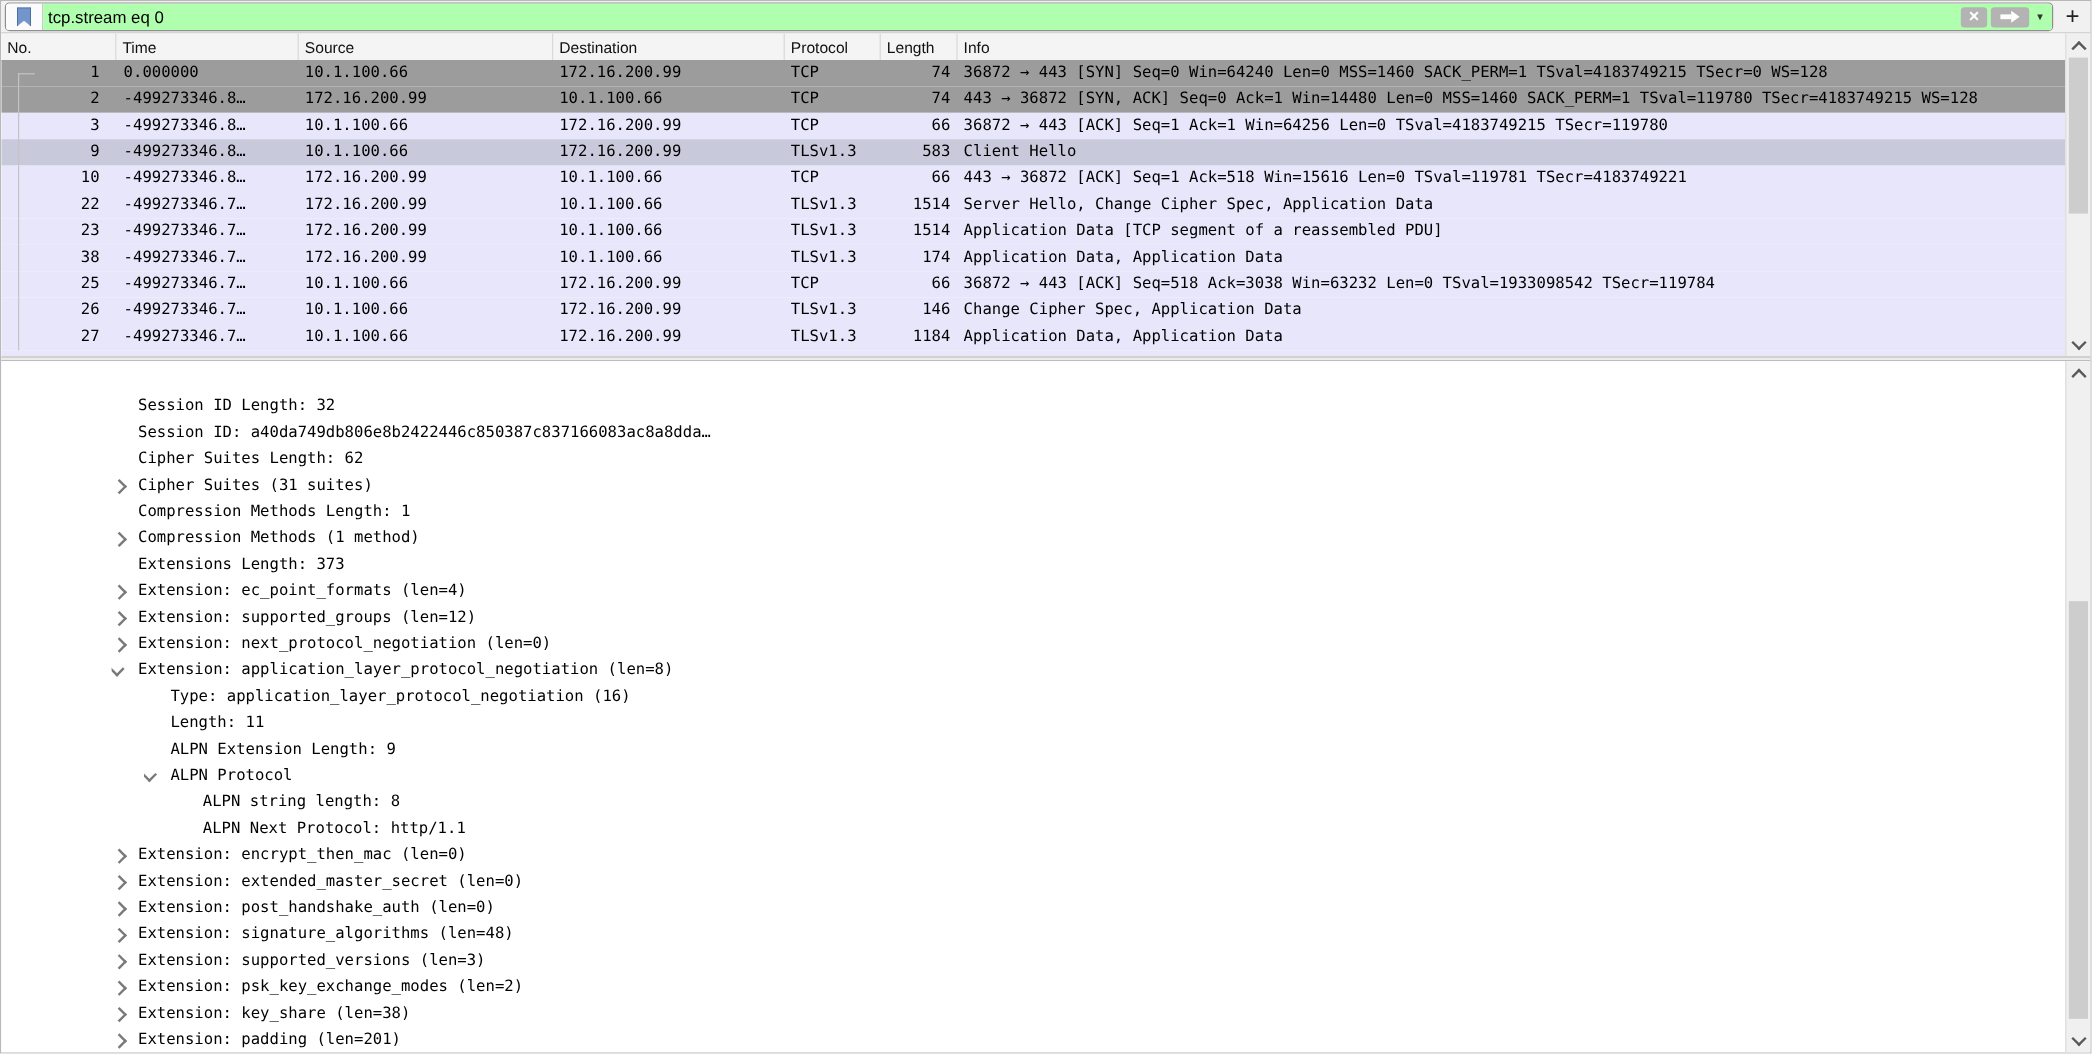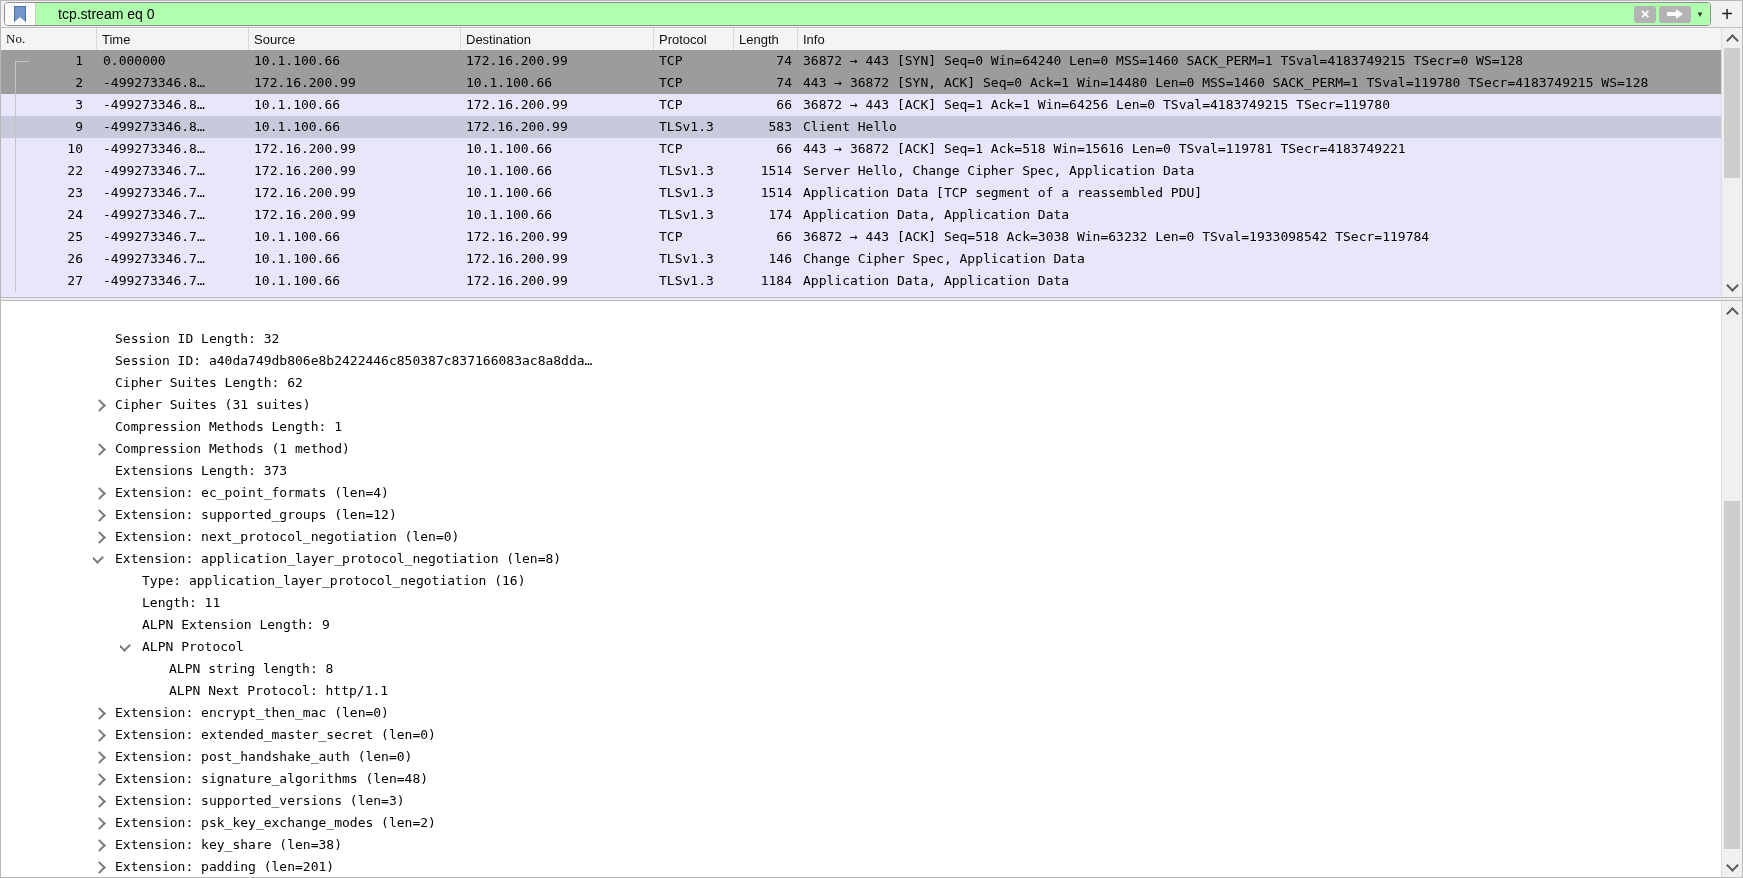--- a/index.html
+++ b/index.html
@@ -21,21 +21,21 @@
   .bookmark-btn{
     width:30px;height:100%;display:flex;align-items:center;justify-content:center;
     background:#fbfbfb;border-right:1px solid #c9c9c9;cursor:pointer;
   }
   .bookmark-glyph{
     width:12px;height:16px;background:#7296cc;border:1px solid #4d6fa8;box-sizing:border-box;
     clip-path:polygon(0 0,100% 0,100% 100%,50% 70%,0 100%);
   }
   .filter-input{
     flex:1;height:100%;background:var(--filter-green,#afffaf);
-    display:flex;align-items:center;padding-left:22px;
+    display:flex;align-items:center;padding-left:4px;
     font-size:14px;color:#000;white-space:nowrap;overflow:hidden;
   }
   .filter-controls{display:flex;align-items:center;gap:3px;background:var(--filter-green,#afffaf);height:100%;padding:0 4px;}
   .clear-btn{
     width:22px;height:17px;border-radius:3px;background:#b3b3b3;
     color:#fff;font-size:15px;font-weight:bold;line-height:16px;text-align:center;cursor:pointer;
   }
   .apply-btn{
     width:32px;height:17px;border-radius:3px;background:#b3b3b3;
     display:flex;align-items:center;justify-content:center;cursor:pointer;
@@ -68,21 +68,21 @@
   .prow.selected{background:var(--row-sel,#c9c9dc);}
   .cell{box-sizing:border-box;overflow:hidden;flex-shrink:0;}
   .col-no{width:96px;text-align:right;padding-right:14px;}
   .col-time{width:152px;padding-left:6px;}
   .col-src{width:212px;padding-left:5px;}
   .col-dst{width:193px;padding-left:5px;}
   .col-proto{width:80px;padding-left:5px;}
   .col-len{width:64px;text-align:right;padding-right:6px;}
   .col-info{flex:1;padding-left:5px;}
   
-  .h-no{width:96px;font-family:Liberation Serif, serif;}.h-time{width:152px;}.h-src{width:212px;}.h-dst{width:193px;}
+  .h-no{width:96px;}.h-time{width:152px;}.h-src{width:212px;}.h-dst{width:193px;}
   .h-proto{width:80px;}.h-len{width:64px;}.h-info{flex:1;border-right:none !important;}
   .bracket-start{position:absolute;left:14px;top:11px;width:13px;height:11px;
     border-left:1px solid #c4c4c4;border-top:1px solid #c4c4c4;}
   .bracket-cont{position:absolute;left:14px;top:0;width:1px;height:22px;background:#c4c4c4;}
   .partial-row{height:5px;background:var(--row-lav,#e7e6fb);}
   
   .splitter{position:absolute;left:0;right:0;top:296px;height:4px;background:#ececec;
     border-top:1px solid #bdbdbd;border-bottom:1px solid #bdbdbd;box-sizing:border-box;cursor:row-resize;}
   
   .detail-pane{position:absolute;left:0;top:300px;right:0;bottom:0;background:#fff;}
@@ -217,21 +217,21 @@
     <span class="cell col-no">23</span>
     <span class="cell col-time">-499273346.7…</span>
     <span class="cell col-src">172.16.200.99</span>
     <span class="cell col-dst">10.1.100.66</span>
     <span class="cell col-proto">TLSv1.3</span>
     <span class="cell col-len">1514</span>
     <span class="cell col-info">Application Data [TCP segment of a reassembled PDU]</span>
   <span class="bracket-cont"></span>
         </div>
         <div class="prow lavender">
-    <span class="cell col-no">24</span>
+    <span class="cell col-no">38</span>
     <span class="cell col-time">-499273346.7…</span>
     <span class="cell col-src">172.16.200.99</span>
     <span class="cell col-dst">10.1.100.66</span>
     <span class="cell col-proto">TLSv1.3</span>
     <span class="cell col-len">174</span>
     <span class="cell col-info">Application Data, Application Data</span>
   <span class="bracket-cont"></span>
         </div>
         <div class="prow lavender">
     <span class="cell col-no">25</span>

